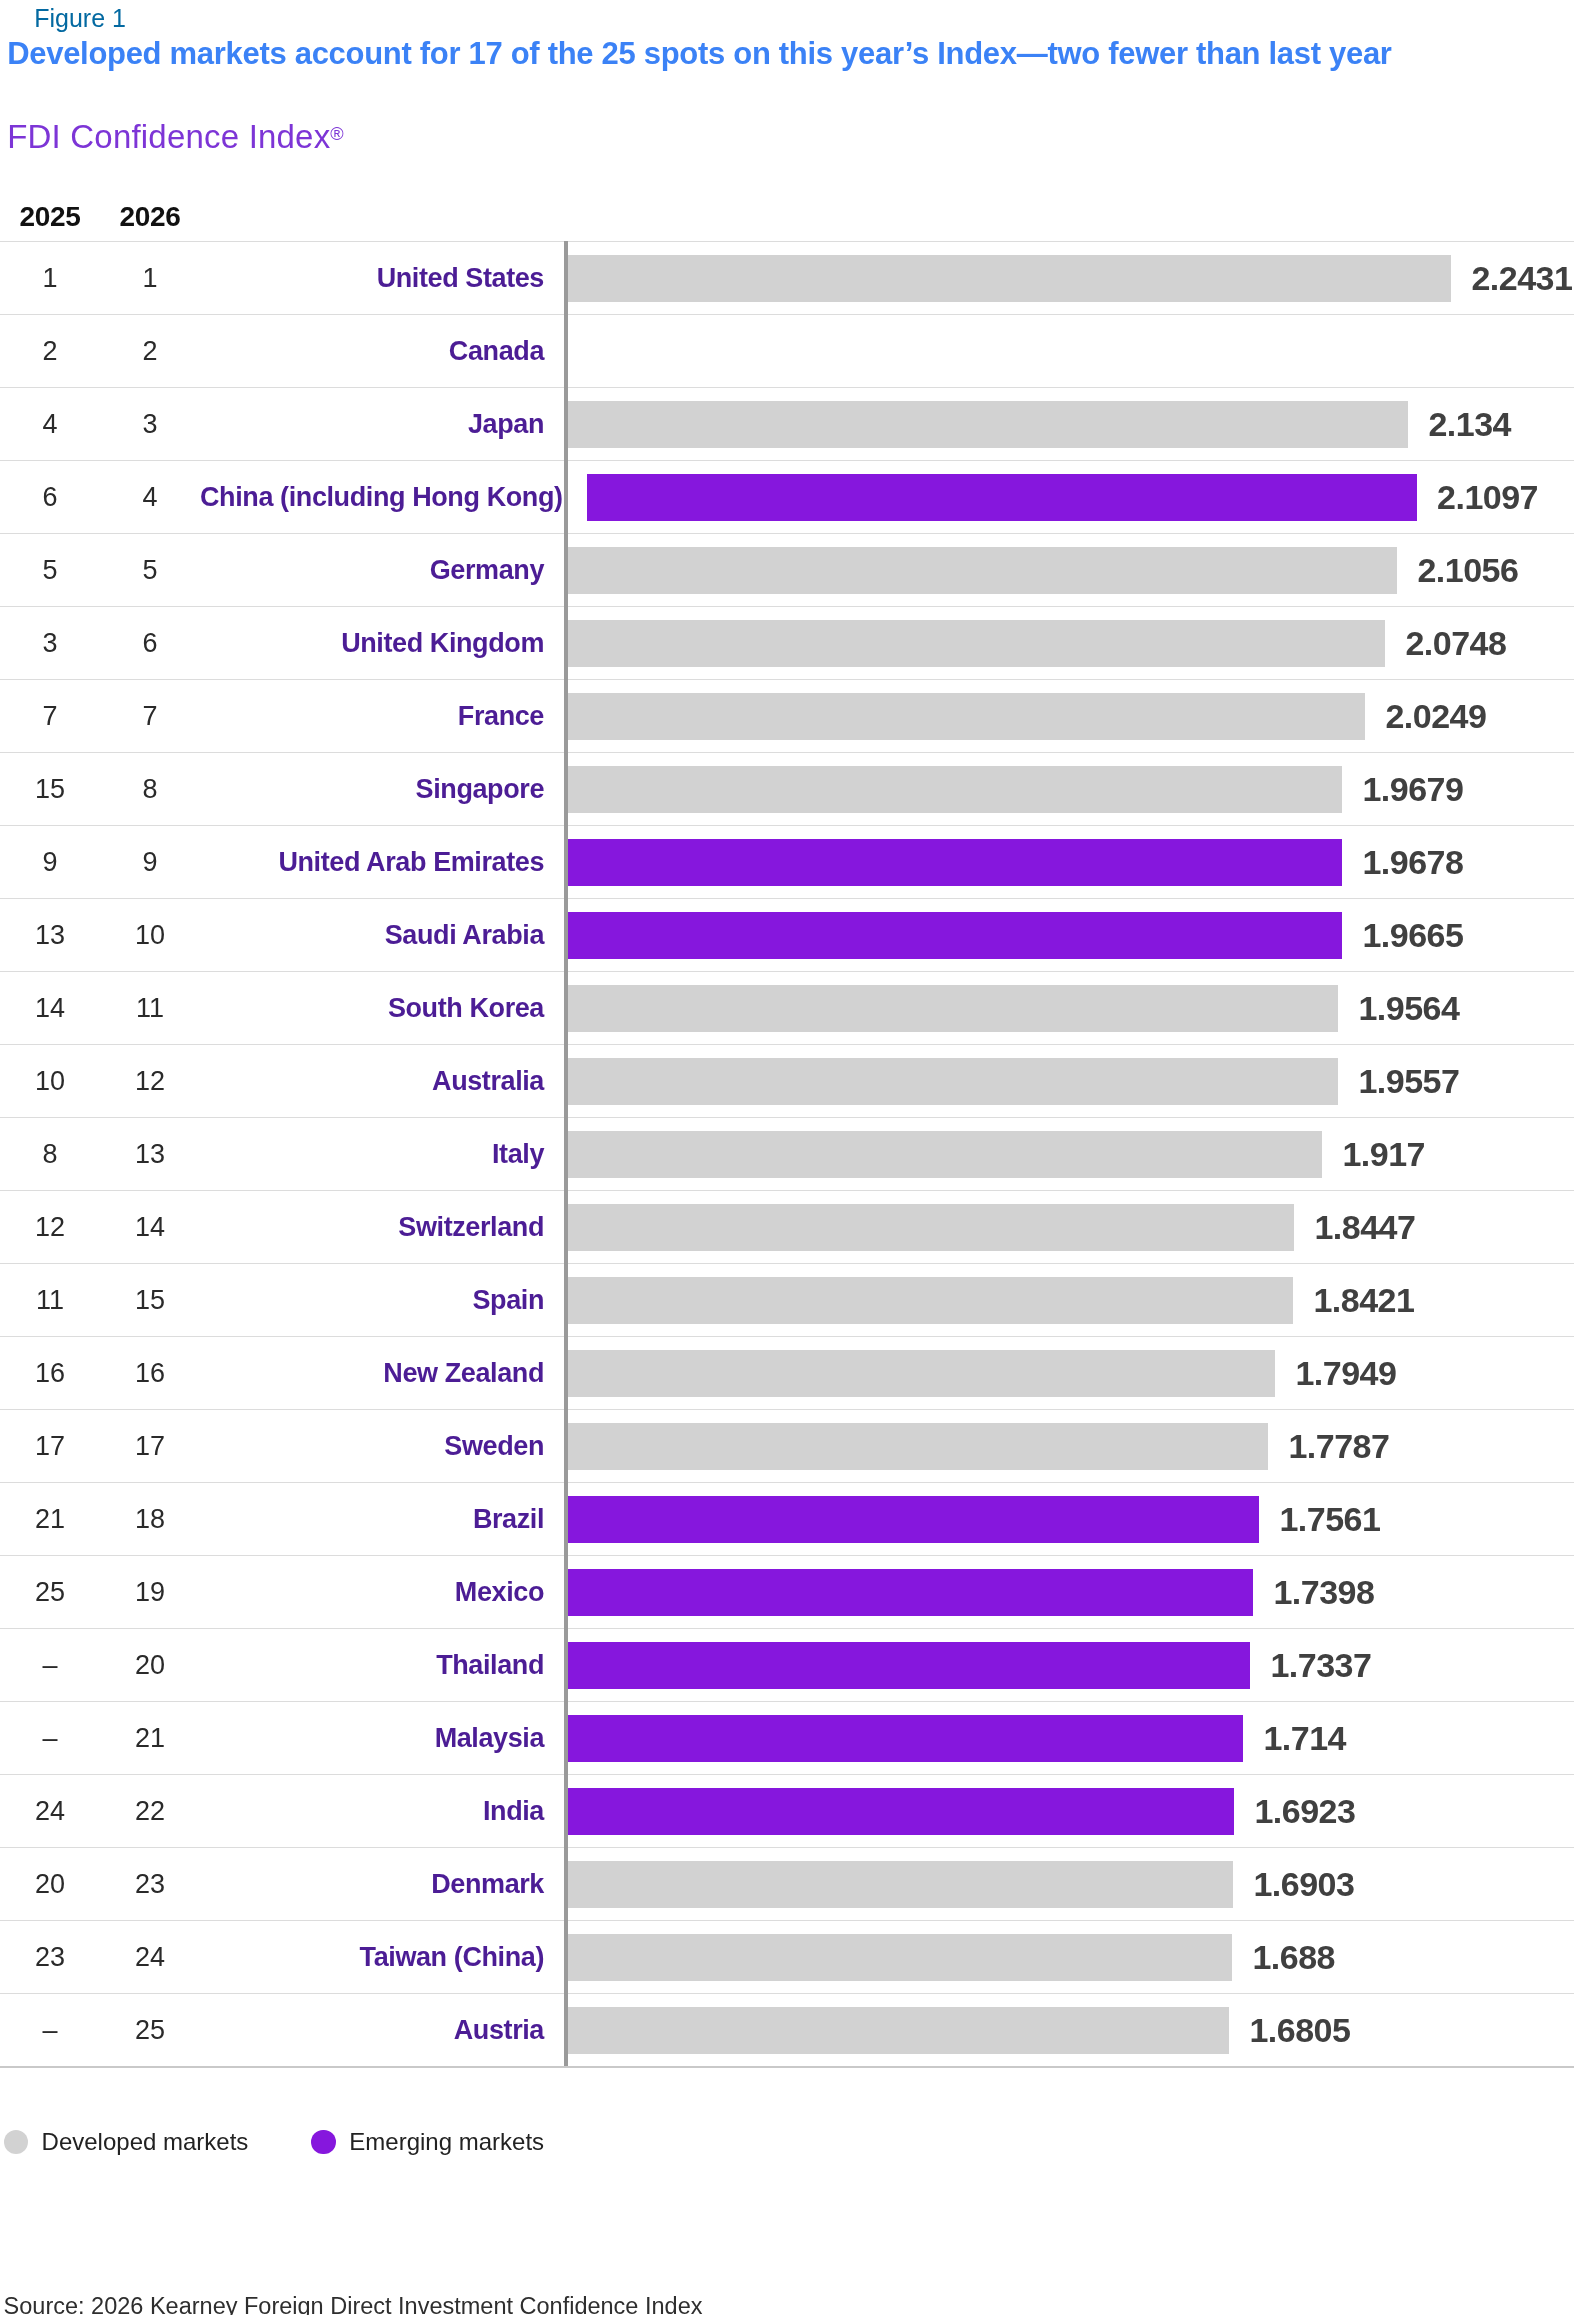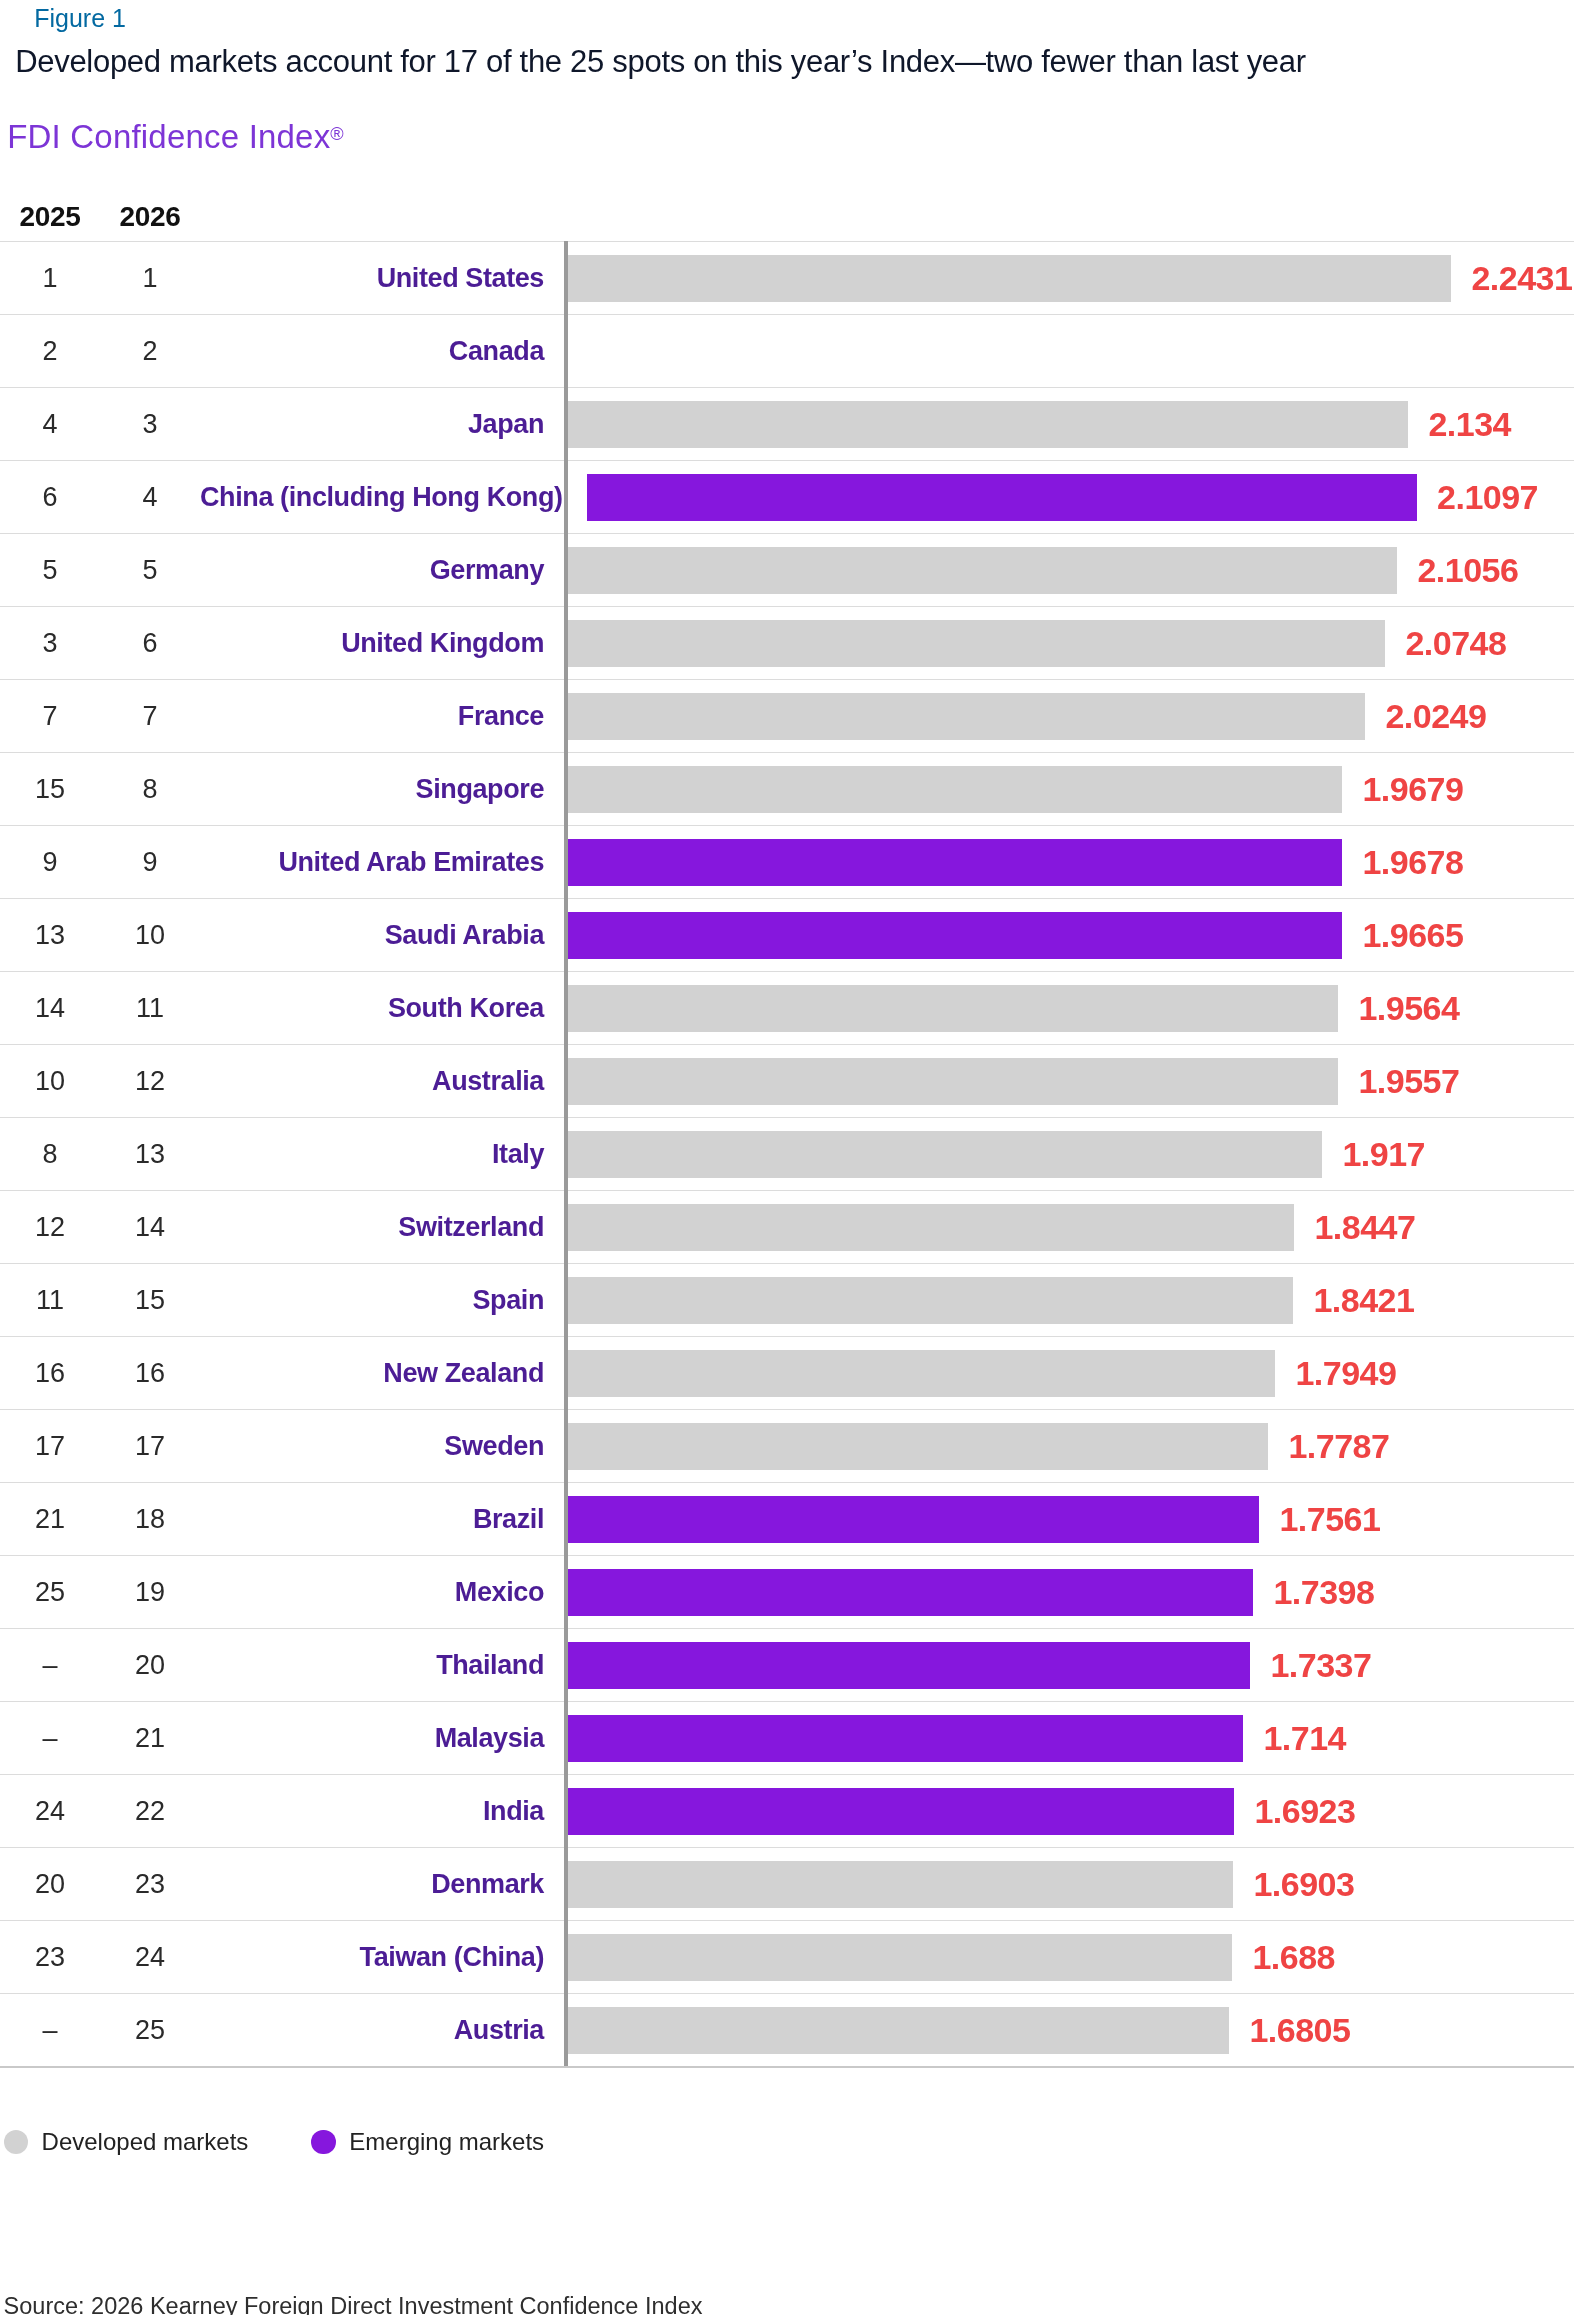--- a/index.html
+++ b/index.html
@@ -10,22 +10,22 @@
     background:#ffffff;
     font-family:"Liberation Sans", sans-serif;
     color:#111111;
     overflow:hidden;
   }
   .fig-label{
     position:absolute;left:7.2px;top:3.6px;
     font-size:25px;font-weight:400;color:#0369a1;margin-left:27px;
   }
   .title{
-    position:absolute;left:7.2px;top:36px;margin:8px;
-    font-size:31px;font-weight:400;color:#0f172a;letter-spacing:-0.3px;
+    position:absolute;left:7.2px;top:36px;margin:0;
+    font-size:31px;font-weight:700;color:#3b82f6;letter-spacing:-0.3px;
     white-space:nowrap;
   }
   .subtitle{
     position:absolute;left:7.2px;top:118px;
     font-size:33px;font-weight:400;color:#7d35d6;letter-spacing:0.2px;
   }
   .subtitle sup{font-size:55%;vertical-align:40%;}
   .col-headers{
     position:absolute;left:0;top:201px;
     font-size:28px;font-weight:700;color:#111111;
@@ -42,21 +42,21 @@
   .row{
     display:flex;align-items:center;
     height:73px;box-sizing:border-box;
     border-top:1.8px solid #dcdcdc;
     position:relative;
   }
   .rank{width:100px;text-align:center;font-size:27px;font-weight:400;color:#2a2a2a;flex:0 0 100px;}
   .country{flex:0 0 344px;text-align:right;font-size:27px;font-weight:700;color:#4c1d95;letter-spacing:-0.4px;white-space:nowrap;}
   .track{flex:1;margin-left:24.4px;display:flex;align-items:center;height:100%;}
   .bar{height:47px;flex:0 0 auto;}
-  .val{margin-left:20px;font-size:34px;font-weight:700;color:#ef4444;letter-spacing:-0.5px;white-space:nowrap;}
+  .val{margin-left:20px;font-size:34px;font-weight:700;color:#404040;letter-spacing:-0.5px;white-space:nowrap;}
   .legend{
     position:absolute;left:3.6px;top:2128px;
     display:flex;align-items:center;
     font-size:24px;font-weight:400;color:#222222;
   }
   .dot{width:24.4px;height:24.4px;border-radius:50%;display:inline-block;margin-right:13.6px;flex:0 0 auto;}
   .dot.dev{background:#d2d2d2;}
   .dot.em{background:#8617dd;margin-left:63px;}
   .note{
     position:absolute;left:3.6px;top:2260px;

